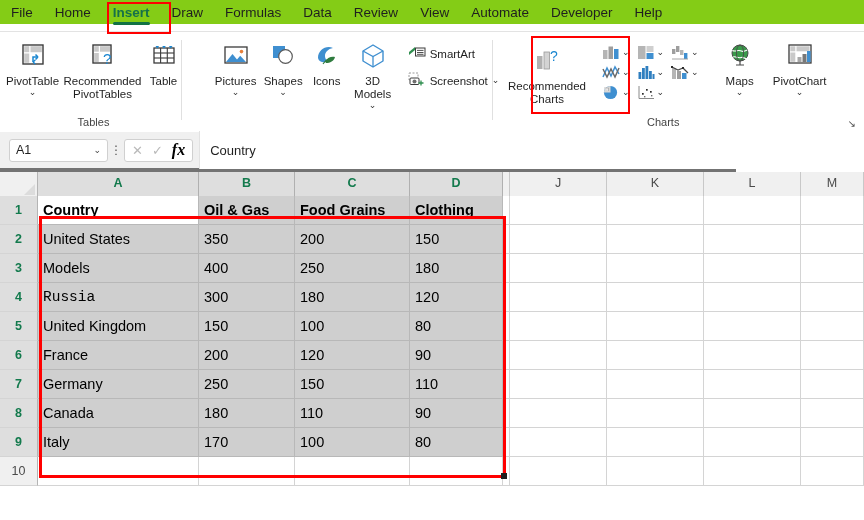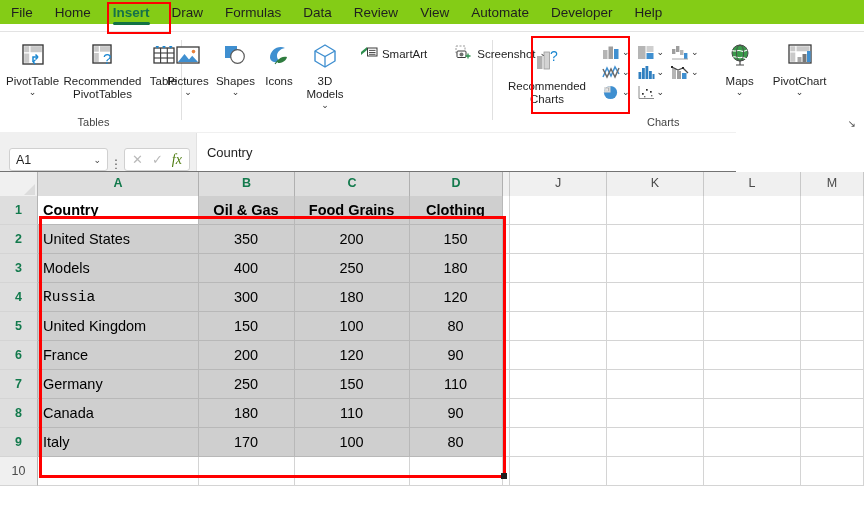--- a/index.html
+++ b/index.html
@@ -94,39 +94,39 @@
   
   .hl-recchart {
     position: absolute; left: 531px; top: 36px; width: 99px; height: 78px;
     border: 2.5px solid #ff0000; pointer-events: none; z-index: 30;
   }
 
   
   .fbar {
     position: absolute; left: 0; top: 132px; width: 736px; height: 40px;
     background: #f0f0f0;
-    display:flex; align-items:flex-end;
-    border-bottom: 1px solid #737373;
+    display:flex; align-items:center;
+    border-bottom: 4px solid #737373;
   }
   .namebox {
     margin-left: 9px; width: 99px; height: 23px;
     background:#fff; border:1px solid #d0d0d0; border-radius:3px;
     display:flex; align-items:center; justify-content:space-between;
     padding: 0 6px; font-size: 12.5px; color:#1f1f1f;
   }
   .namebox .nb-caret { font-size: 9px; color:#444; }
   .dots { width: 16px; text-align:center; font-size: 12px; color:#555; letter-spacing:0; }
   .fxgroup {
     height: 23px; background:#fff; border:1px solid #d0d0d0; border-radius:3px;
     display:flex; align-items:center; gap:9px; padding: 0 7px;
     font-size: 12.5px;
   }
   .fx-x { color:#b9b9b9; font-size: 13px; }
   .fx-ck { color:#b9b9b9; font-size: 13px; }
-  .fx-fx { color:#4d7c0f; font-style: italic; font-family:"Liberation Serif", serif; font-size: 14px; font-weight:400;}
+  .fx-fx { color:#000000; font-style: italic; font-family:"Liberation Serif", serif; font-size: 16px; font-weight:700;}
   .fcontent {
     flex:1; height: 38px; background:#fff;
     display:flex; align-items:center; padding-left: 10px;
     font-size: 13px; color:#1f1f1f; margin-left: 6px;
     border-left: 1px solid #e2e2e2;
   }
 
   
   .grid {
     position:absolute; left:0; top:172px; width:864px; height:348px;
@@ -164,21 +164,21 @@
   .rh.sel { background:#dedede; color:#137a4d; font-weight:600; }
   .cell {
     height:29px; line-height:28px;
     font-size:14.5px; color:#000;
     border-right:1px solid #d4d4d4; border-bottom:1px solid #d4d4d4;
     padding: 0 5px; overflow:hidden; white-space:nowrap;
     background:#fff;
   }
   .cell.sel { background:#cfcfcf; border-right:1px solid #b8b8b8; border-bottom:1px solid #b8b8b8;}
   .cell.active { background:#ffffff; }
-  .cell.num { text-align:center; padding-right:6px; }
+  .cell.num { text-align:left; padding-right:6px; }
   .cell.hdr { font-weight:700; }
   .cell.gap { padding:0; }
 
   
   .hl-range {
     position:absolute; left:39px; top:216px; width:467px; height:262px;
     border: 3px solid #ff0000; pointer-events:none; z-index: 25;
   }
   .hl-handle {
     position:absolute; left:501px; top:473px; width:6px; height:6px;
@@ -301,21 +301,21 @@
               <svg width="30" height="28" viewBox="0 0 30 28">
                 <path d="M15 3 L25 9 L25 19 L15 25 L5 19 L5 9 z" fill="#fff" stroke="#3f8fd0" stroke-width="1.4" stroke-linejoin="round"></path>
                 <path d="M5 9 L15 14.6 L25 9" fill="none" stroke="#3f8fd0" stroke-width="1.3"></path>
                 <path d="M15 14.6 L15 25" fill="none" stroke="#3f8fd0" stroke-width="1.3"></path>
               </svg>
             </div>
             <div class="lbl">3D Models</div>
             <div class="caret">⌄</div>
           </div>
 
-          <div style="display:flex;flex-direction:row;gap:22px;padding-top:6px;margin-left:6px;">
+          <div style="display:flex;flex-direction:column;gap:6px;padding-top:6px;margin-left:6px;">
             <div class="smallbtn">
               <span>
                 <svg width="18" height="15" viewBox="0 0 18 15">
                   <path d="M1 7 l6 -5 l0 3 l-6 5 z" fill="#2f8f4f"></path>
                   <rect x="7.5" y="3" width="9.5" height="8" fill="#fff" stroke="#3b3b3b" stroke-width="1"></rect>
                   <line x1="9" y1="5.4" x2="15.5" y2="5.4" stroke="#3b3b3b" stroke-width="0.9"></line>
                   <line x1="9" y1="7.5" x2="15.5" y2="7.5" stroke="#3b3b3b" stroke-width="0.9"></line>
                   <line x1="9" y1="9.3" x2="15.5" y2="9.3" stroke="#3b3b3b" stroke-width="0.9"></line>
                 </svg>
               </span>

